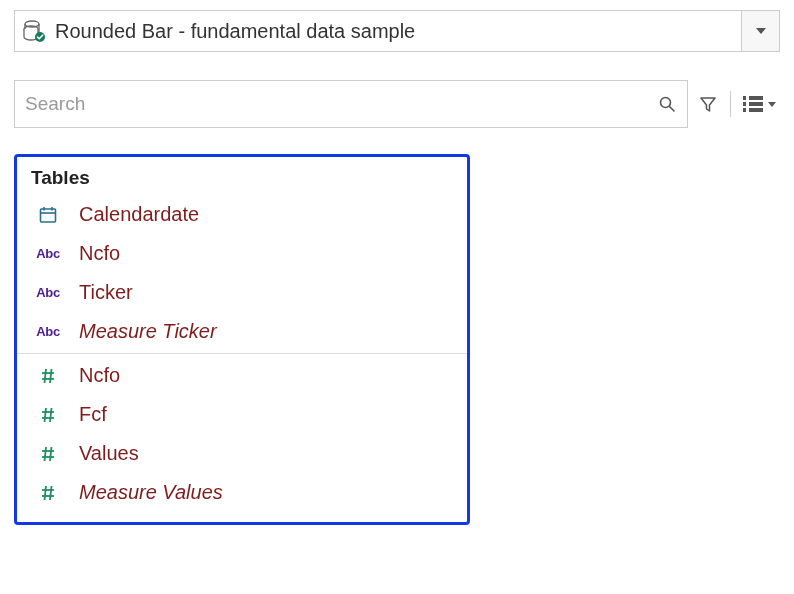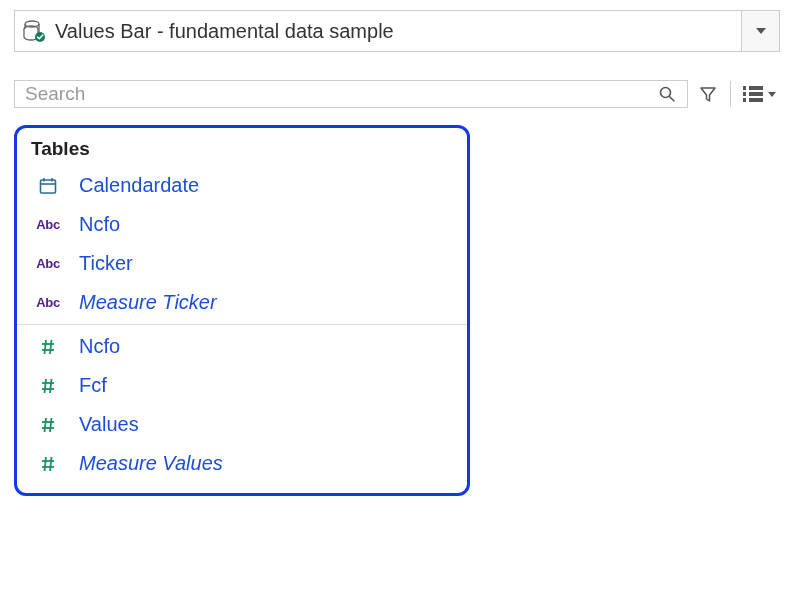--- a/index.html
+++ b/index.html
@@ -57,21 +57,21 @@
       display: flex;
       align-items: center;
       margin-top: 28px;
       gap: 6px;
     }
     .search-wrap {
       flex: 1;
       display: flex;
       align-items: center;
       border: 1px solid #cccccc;
-      height: 28px;
+      height: 48px;
       padding: 0 6px 0 10px;
       background: #ffffff;
     }
     .search-input {
       flex: 1;
       border: none;
       outline: none;
       font-size: 19px;
       color: #333;
       background: transparent;
@@ -110,24 +110,24 @@
       background: #555;
     }
     .triangle-sm {
       width: 0;
       height: 0;
       border-left: 4px solid transparent;
       border-right: 4px solid transparent;
       border-top: 5px solid #555555;
     }
     .fields-panel {
-      margin-top: 17px;
+      margin-top: 26px;
       width: 456px;
       border: 3px solid #1139e8;
-      border-radius: 12px;
+      border-radius: 4px;
       padding: 8px 0 10px 0;
     }
     .panel-header {
       font-size: 19px;
       font-weight: 700;
       color: #222;
       padding: 2px 14px 6px 14px;
     }
     .field-row {
       display: flex;
@@ -145,21 +145,21 @@
       flex-shrink: 0;
     }
     .abc-icon {
       font-size: 13px;
       font-weight: 600;
       color: #4c1d95;
       letter-spacing: -0.3px;
     }
     .field-label {
       font-size: 20px;
-      color: #1d4ed8;
+      color: #7f1d1d;
     }
     .italic {
       font-style: italic;
     }
     .divider {
       height: 1px;
       background: #dddddd;
       margin: 2px 0;
     }
   </style>
@@ -173,21 +173,21 @@
       <span class="db-icon-wrap">
         <svg width="24" height="24" viewBox="0 0 24 24">
           <ellipse cx="9" cy="5" rx="7" ry="3" fill="none" stroke="#666" stroke-width="1.3"></ellipse>
           <path d="M2 5 L2 13 C2 14.6 5.1 16 9 16 C12.9 16 16 14.6 16 13 L16 5" fill="none" stroke="#666" stroke-width="1.3"></path>
           <ellipse cx="8" cy="10" rx="7" ry="3" fill="none" stroke="#666" stroke-width="1.3"></ellipse>
           <path d="M1 10 L1 18 C1 19.6 4.1 21 8 21 C11.9 21 15 19.6 15 18 L15 10" fill="#fff" stroke="#666" stroke-width="1.3"></path>
           <circle cx="17" cy="18" r="5" fill="#1a7a5a"></circle>
           <path d="M14.5 18 L16.3 19.8 L19.8 16" fill="none" stroke="#fff" stroke-width="1.5" stroke-linecap="round" stroke-linejoin="round"></path>
         </svg>
       </span>
-      <span class="datasource-title">Values Bar - fundamental data sample</span>
+      <span class="datasource-title">Rounded Bar - fundamental data sample</span>
     </div>
     <div class="dropdown-btn">
       <span class="triangle-down"></span>
     </div>
   </div>
 
   <div class="toolbar-row">
     <div class="search-wrap">
       <input class="search-input" type="text" placeholder="Search" style="">
       <span class="icon-btn">

